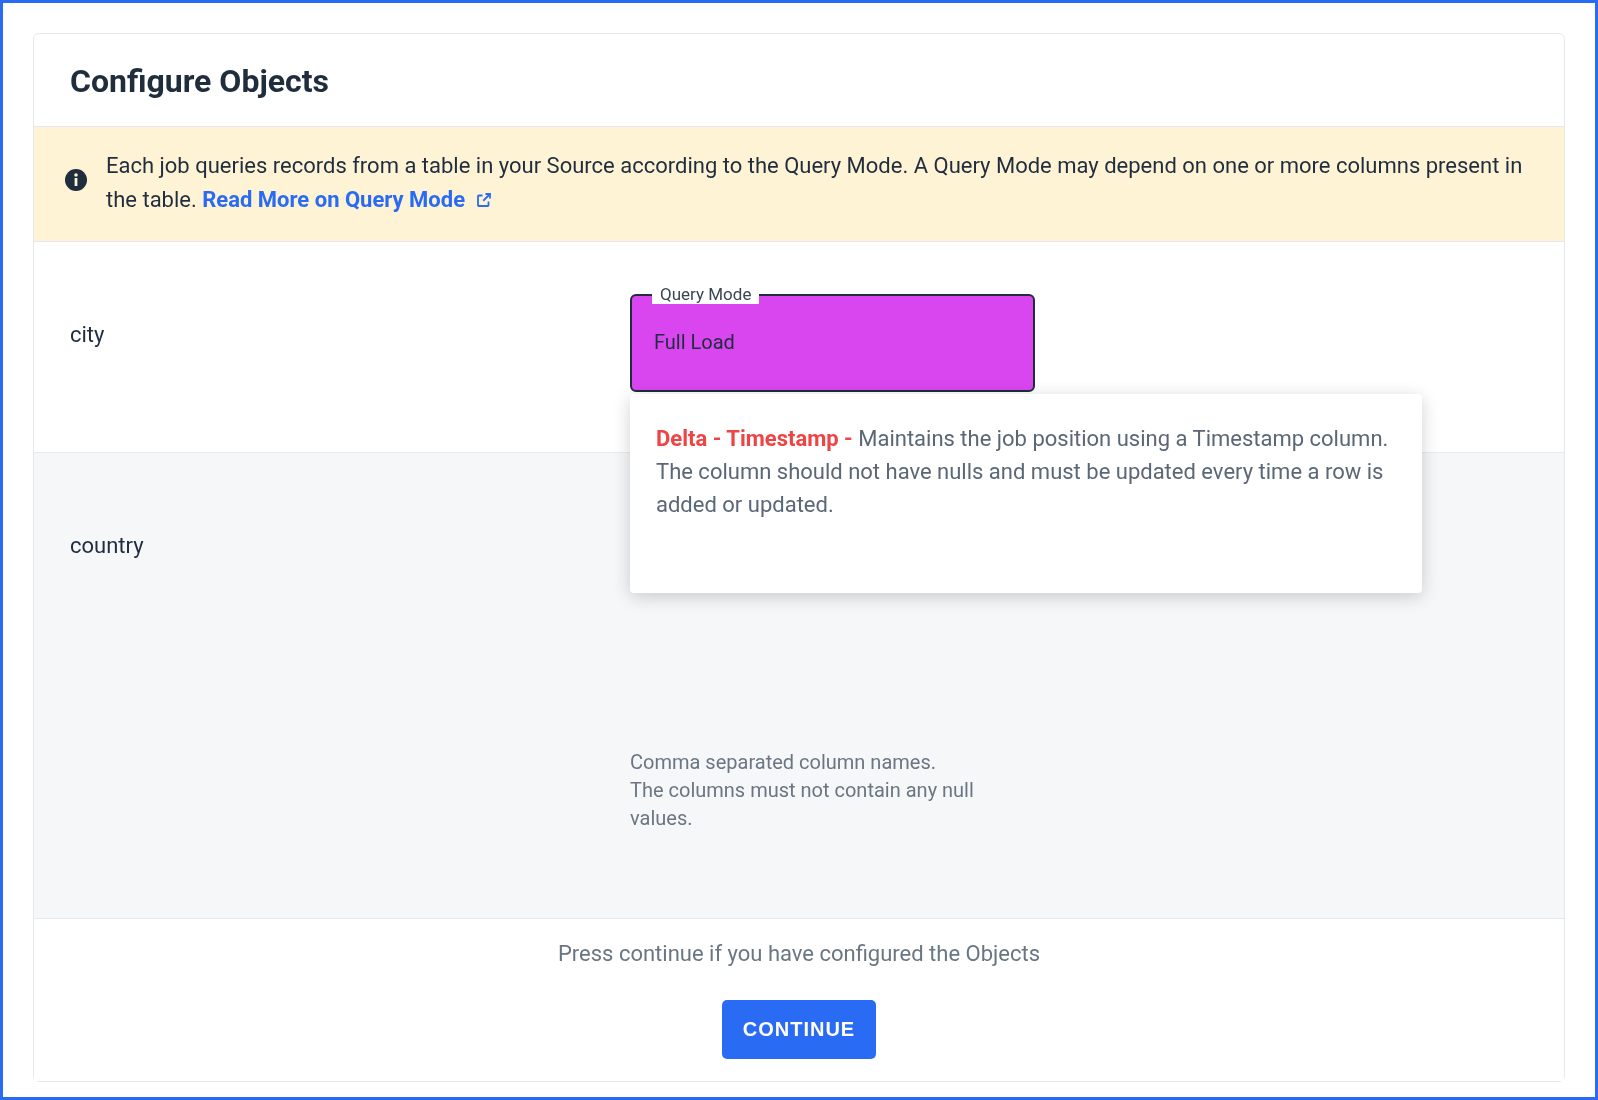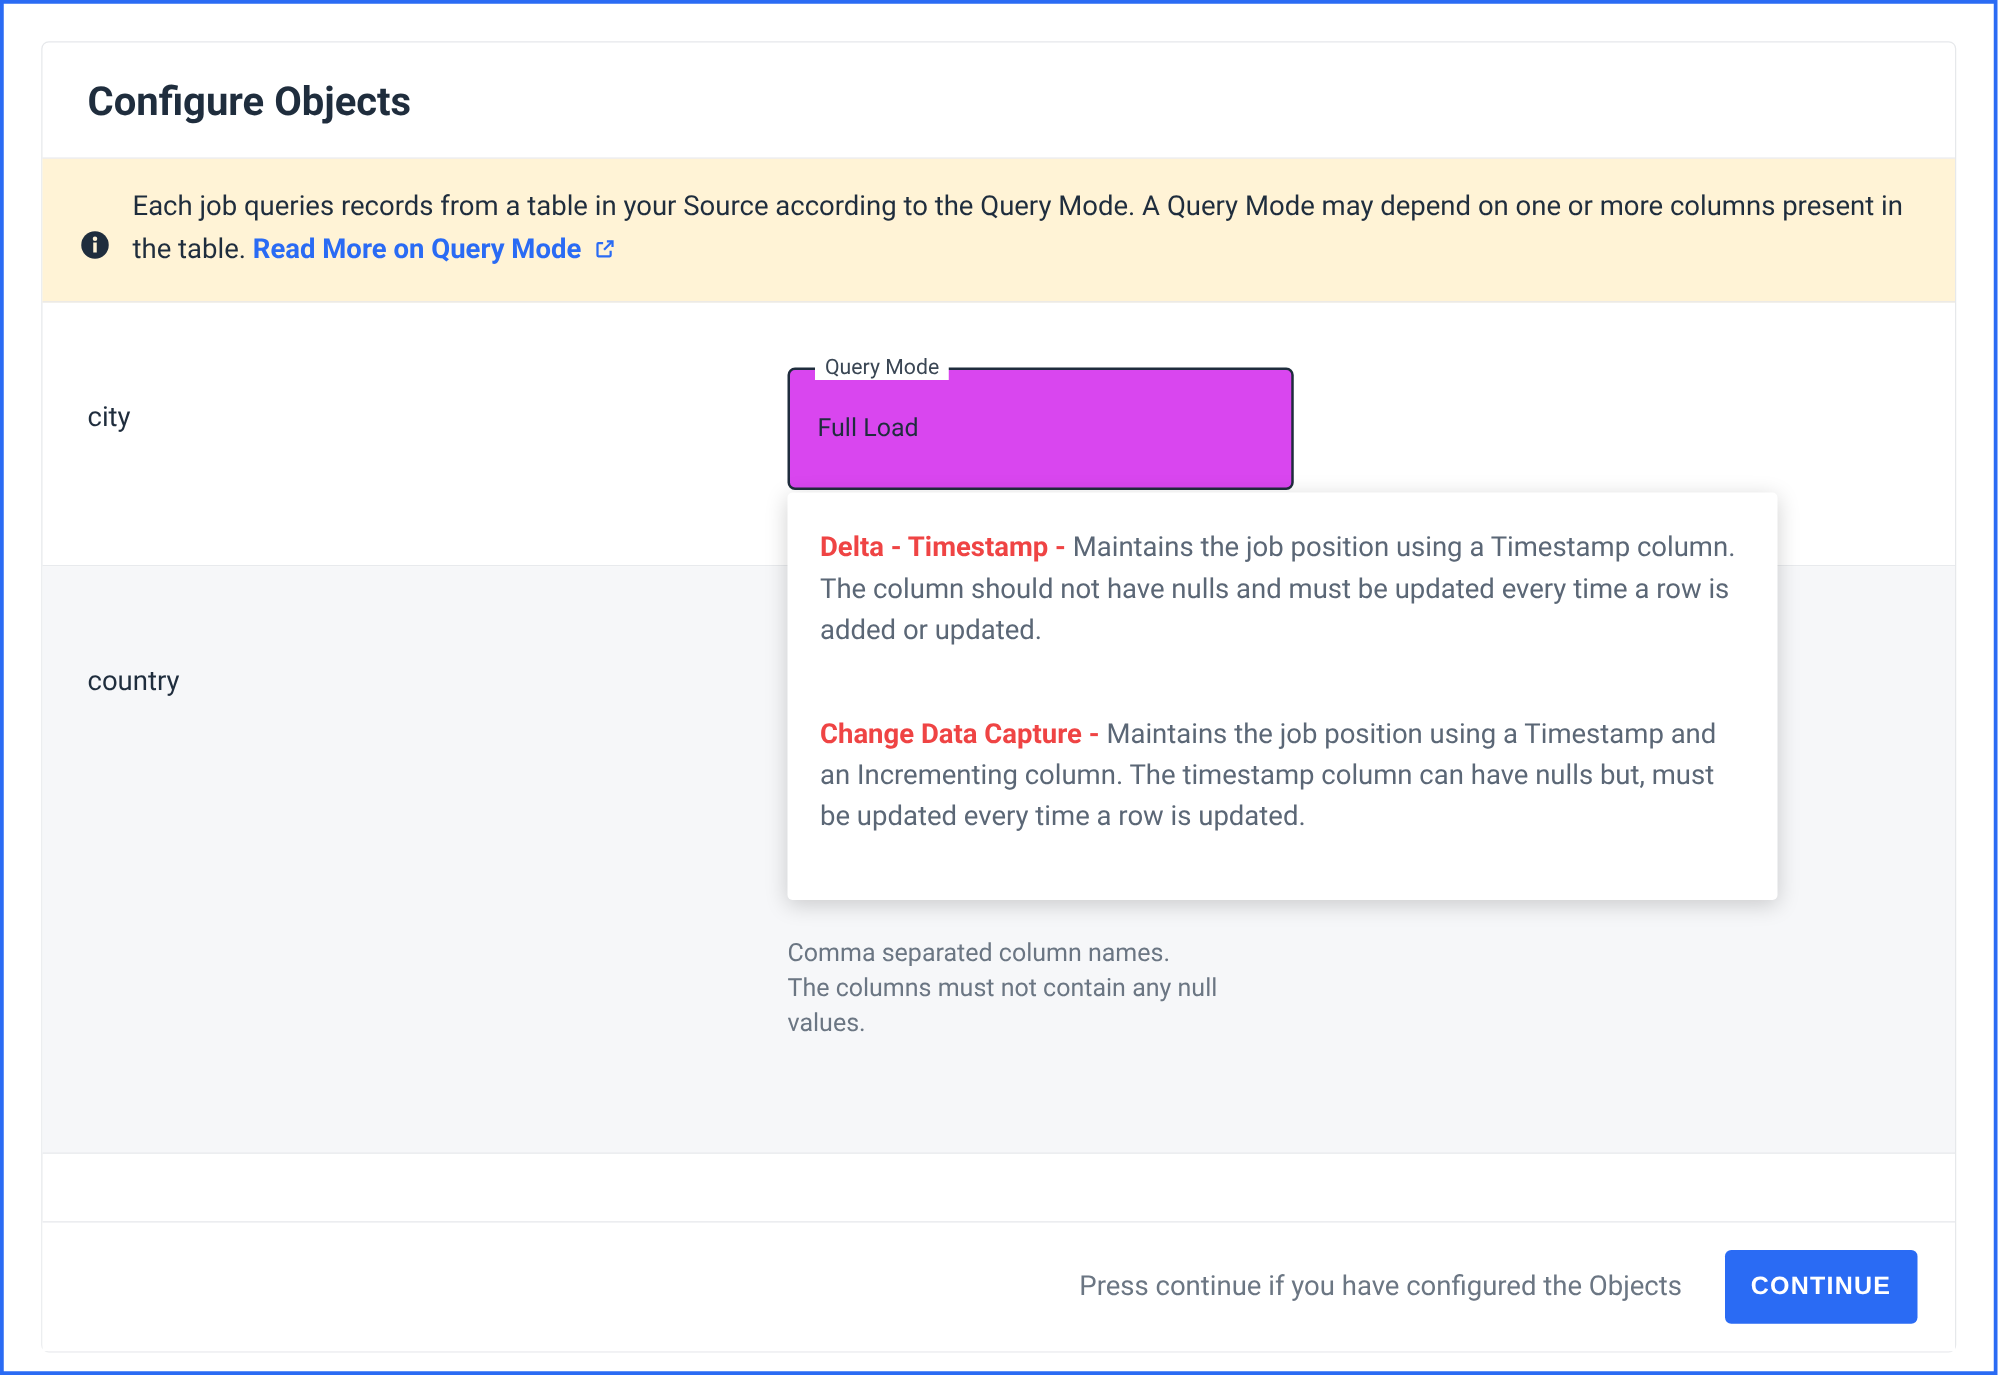--- a/index.html
+++ b/index.html
@@ -27,21 +27,21 @@
     padding: 28px 36px 26px 36px;
     border-bottom: 1px solid #e6e8eb;
   }
   .card-header h2 {
     font-size: 32px;
     font-weight: 700;
     color: #1f2d3d;
   }
   .info-banner {
     display: flex;
-    align-items: flex-end;
+    align-items: center;
     gap: 18px;
     background: #fff3d6;
     padding: 22px 36px 22px 30px;
     border-bottom: 1px solid #e6e8eb;
     font-size: 22px;
     line-height: 1.55;
     color: #1f2d3d;
   }
   .info-banner .info-icon-wrap {
     flex: 0 0 auto;
@@ -124,20 +124,21 @@
     bottom: 0;
     left: 0;
     right: 0;
     border-top: 1px solid #e6e8eb;
     padding: 22px 30px;
     display: flex;
     justify-content: flex-end;
     align-items: center;
     gap: 34px;
     background: #fff;
+    flex-direction: column;
   }
   .footer-hint { font-size: 22px; color: #6b7683; }
   .continue-btn {
     background: #2a6bf4;
     color: #ffffff;
     border: none;
     border-radius: 5px;
     padding: 18px 21px;
     font-size: 20px;
     font-weight: 700;
@@ -184,23 +185,20 @@
         <div class="field-box">
           <span class="floating-label">Query Mode</span>
           <div class="field-value">Full Load</div>
         </div>
 
         <div class="dropdown">
           <div class="dd-item">
             <strong>Delta - Timestamp</strong><strong> - </strong><span>Maintains the job position using a Timestamp column. The column should not have nulls and must be updated every time a row is added or updated.</span>
           </div>
           <div class="dd-sep"></div>
-          <div class="dd-item">
-            <strong>Change Data Capture</strong><strong> - </strong><span>Maintains the job position using a Timestamp and an Incrementing column. The timestamp column can have nulls but, must be updated every time a row is updated.</span>
-          </div>
           <div class="dd-sep"></div>
         </div>
 
         <div class="hint-under">
           <span>Comma separated column names.</span><br>
           <span>The columns must not contain any null values.</span>
         </div>
       </div>
     </div>
 

